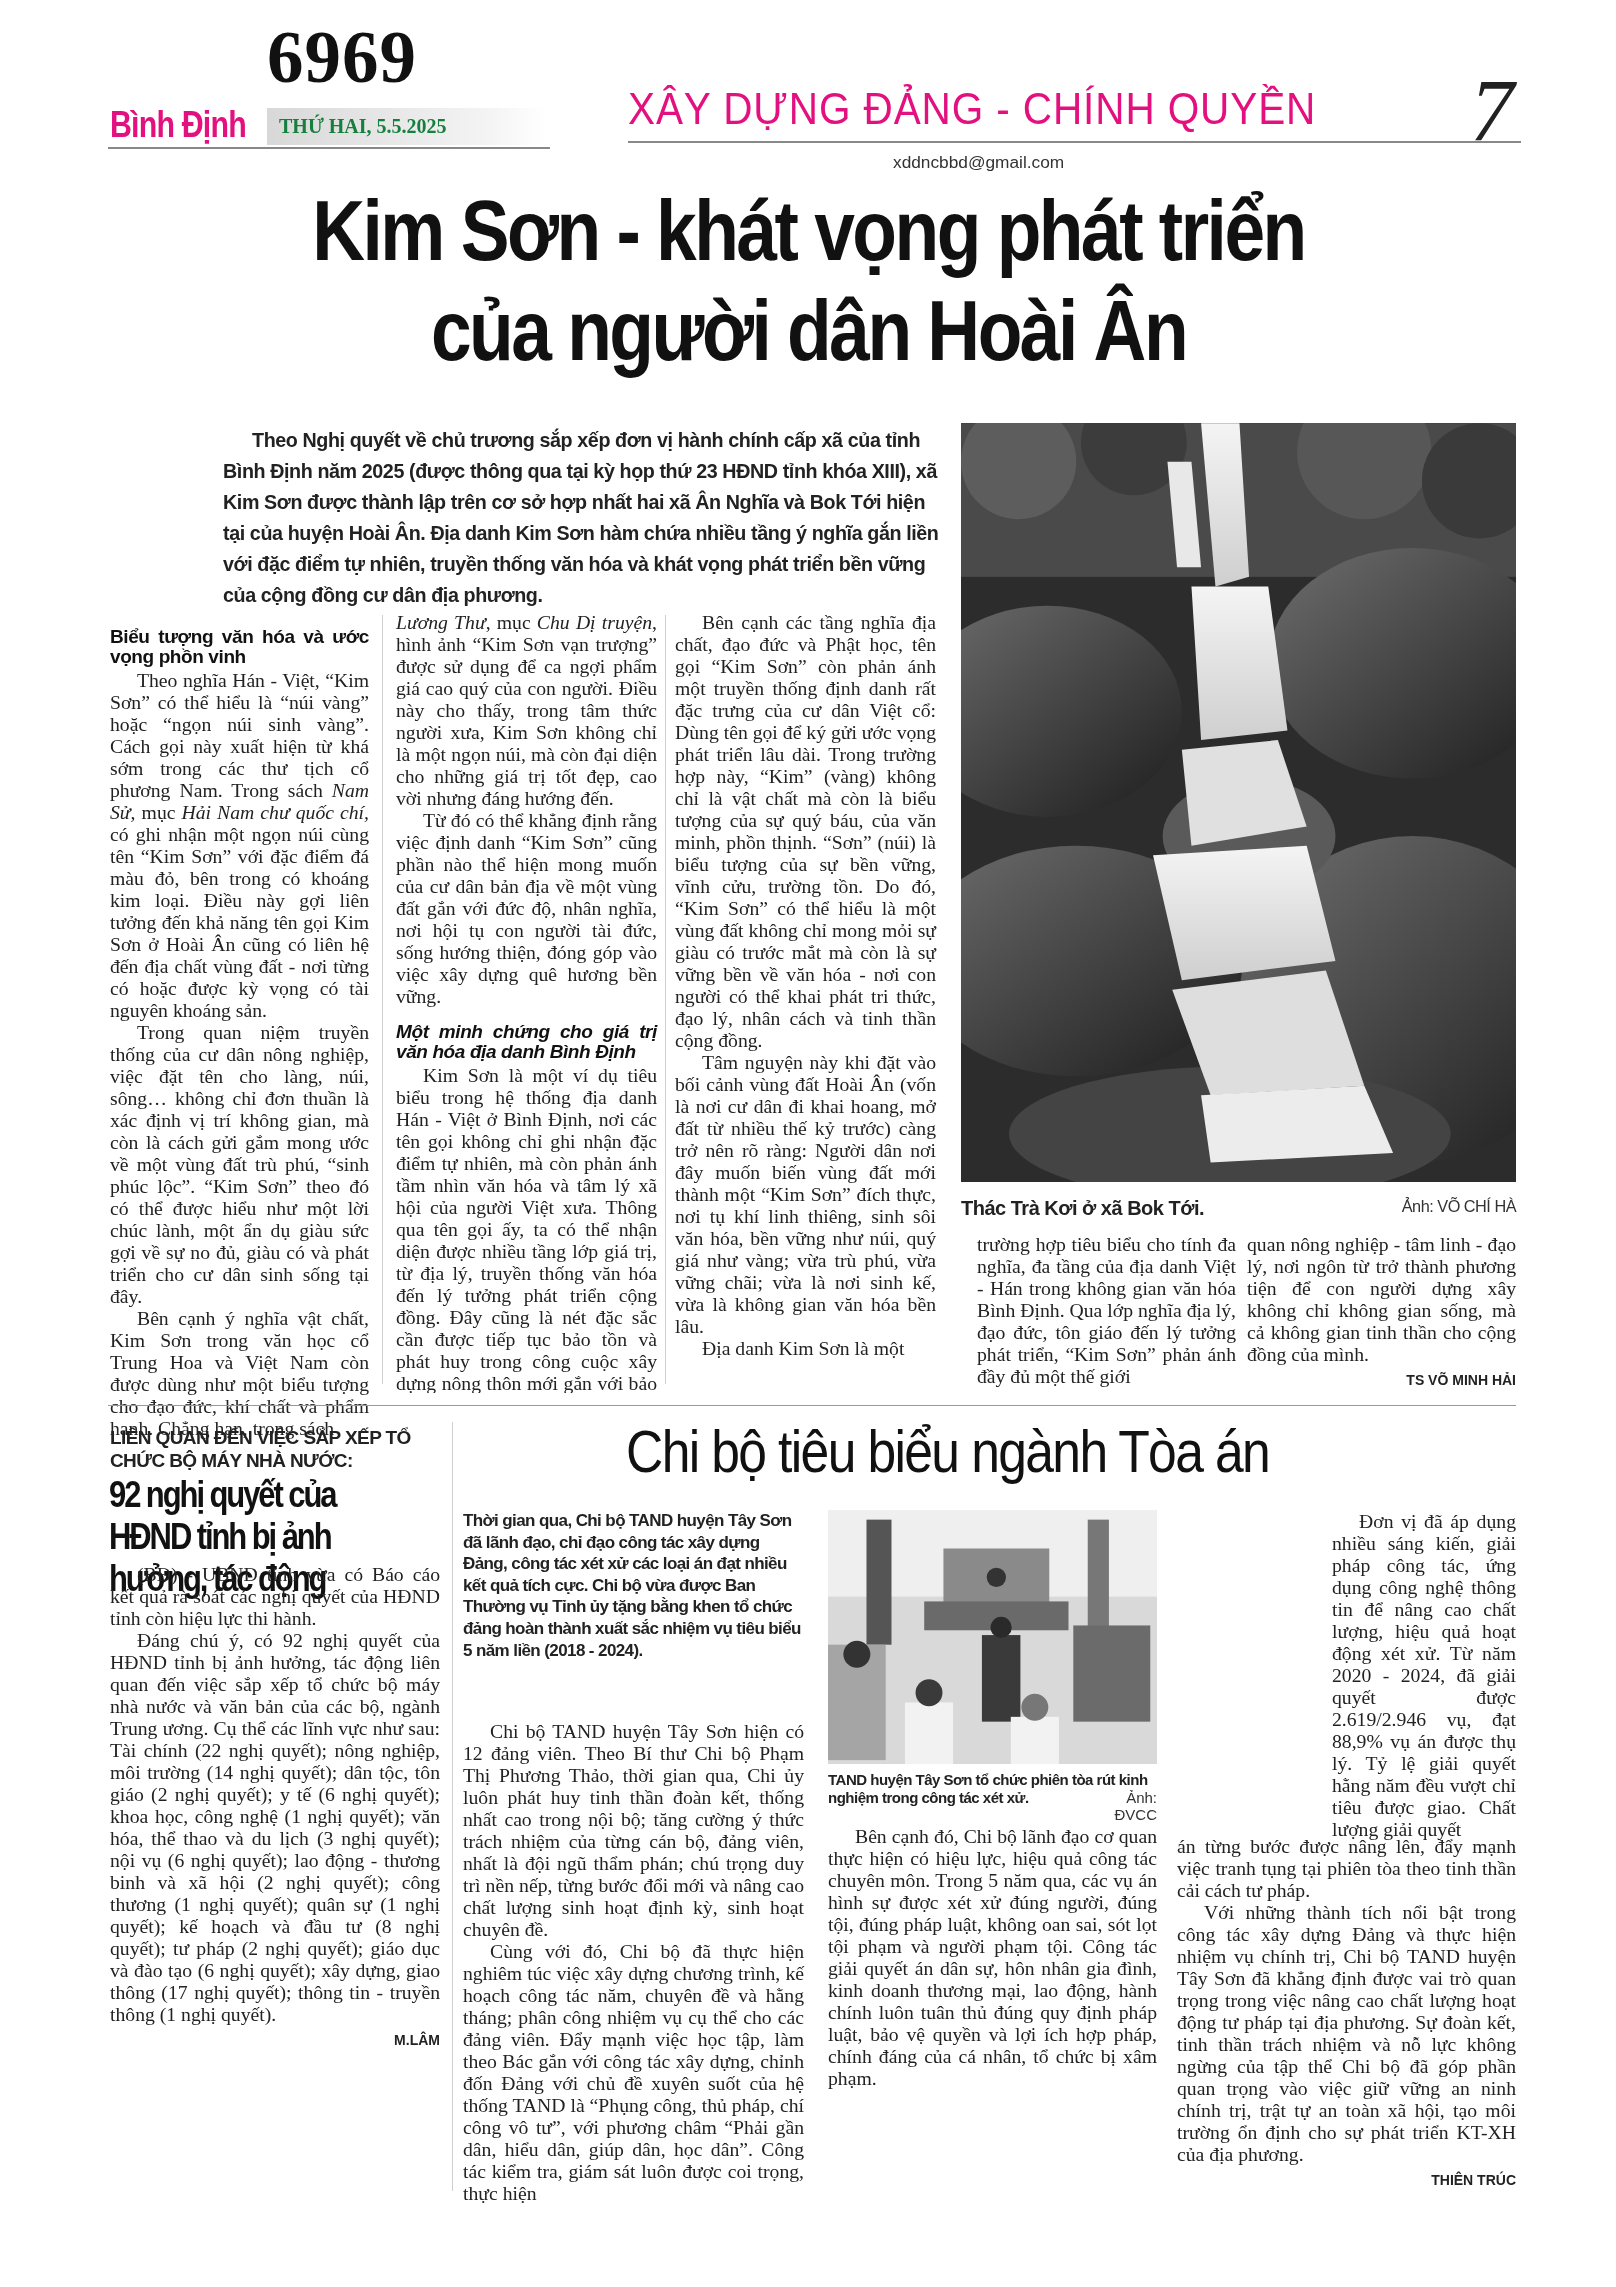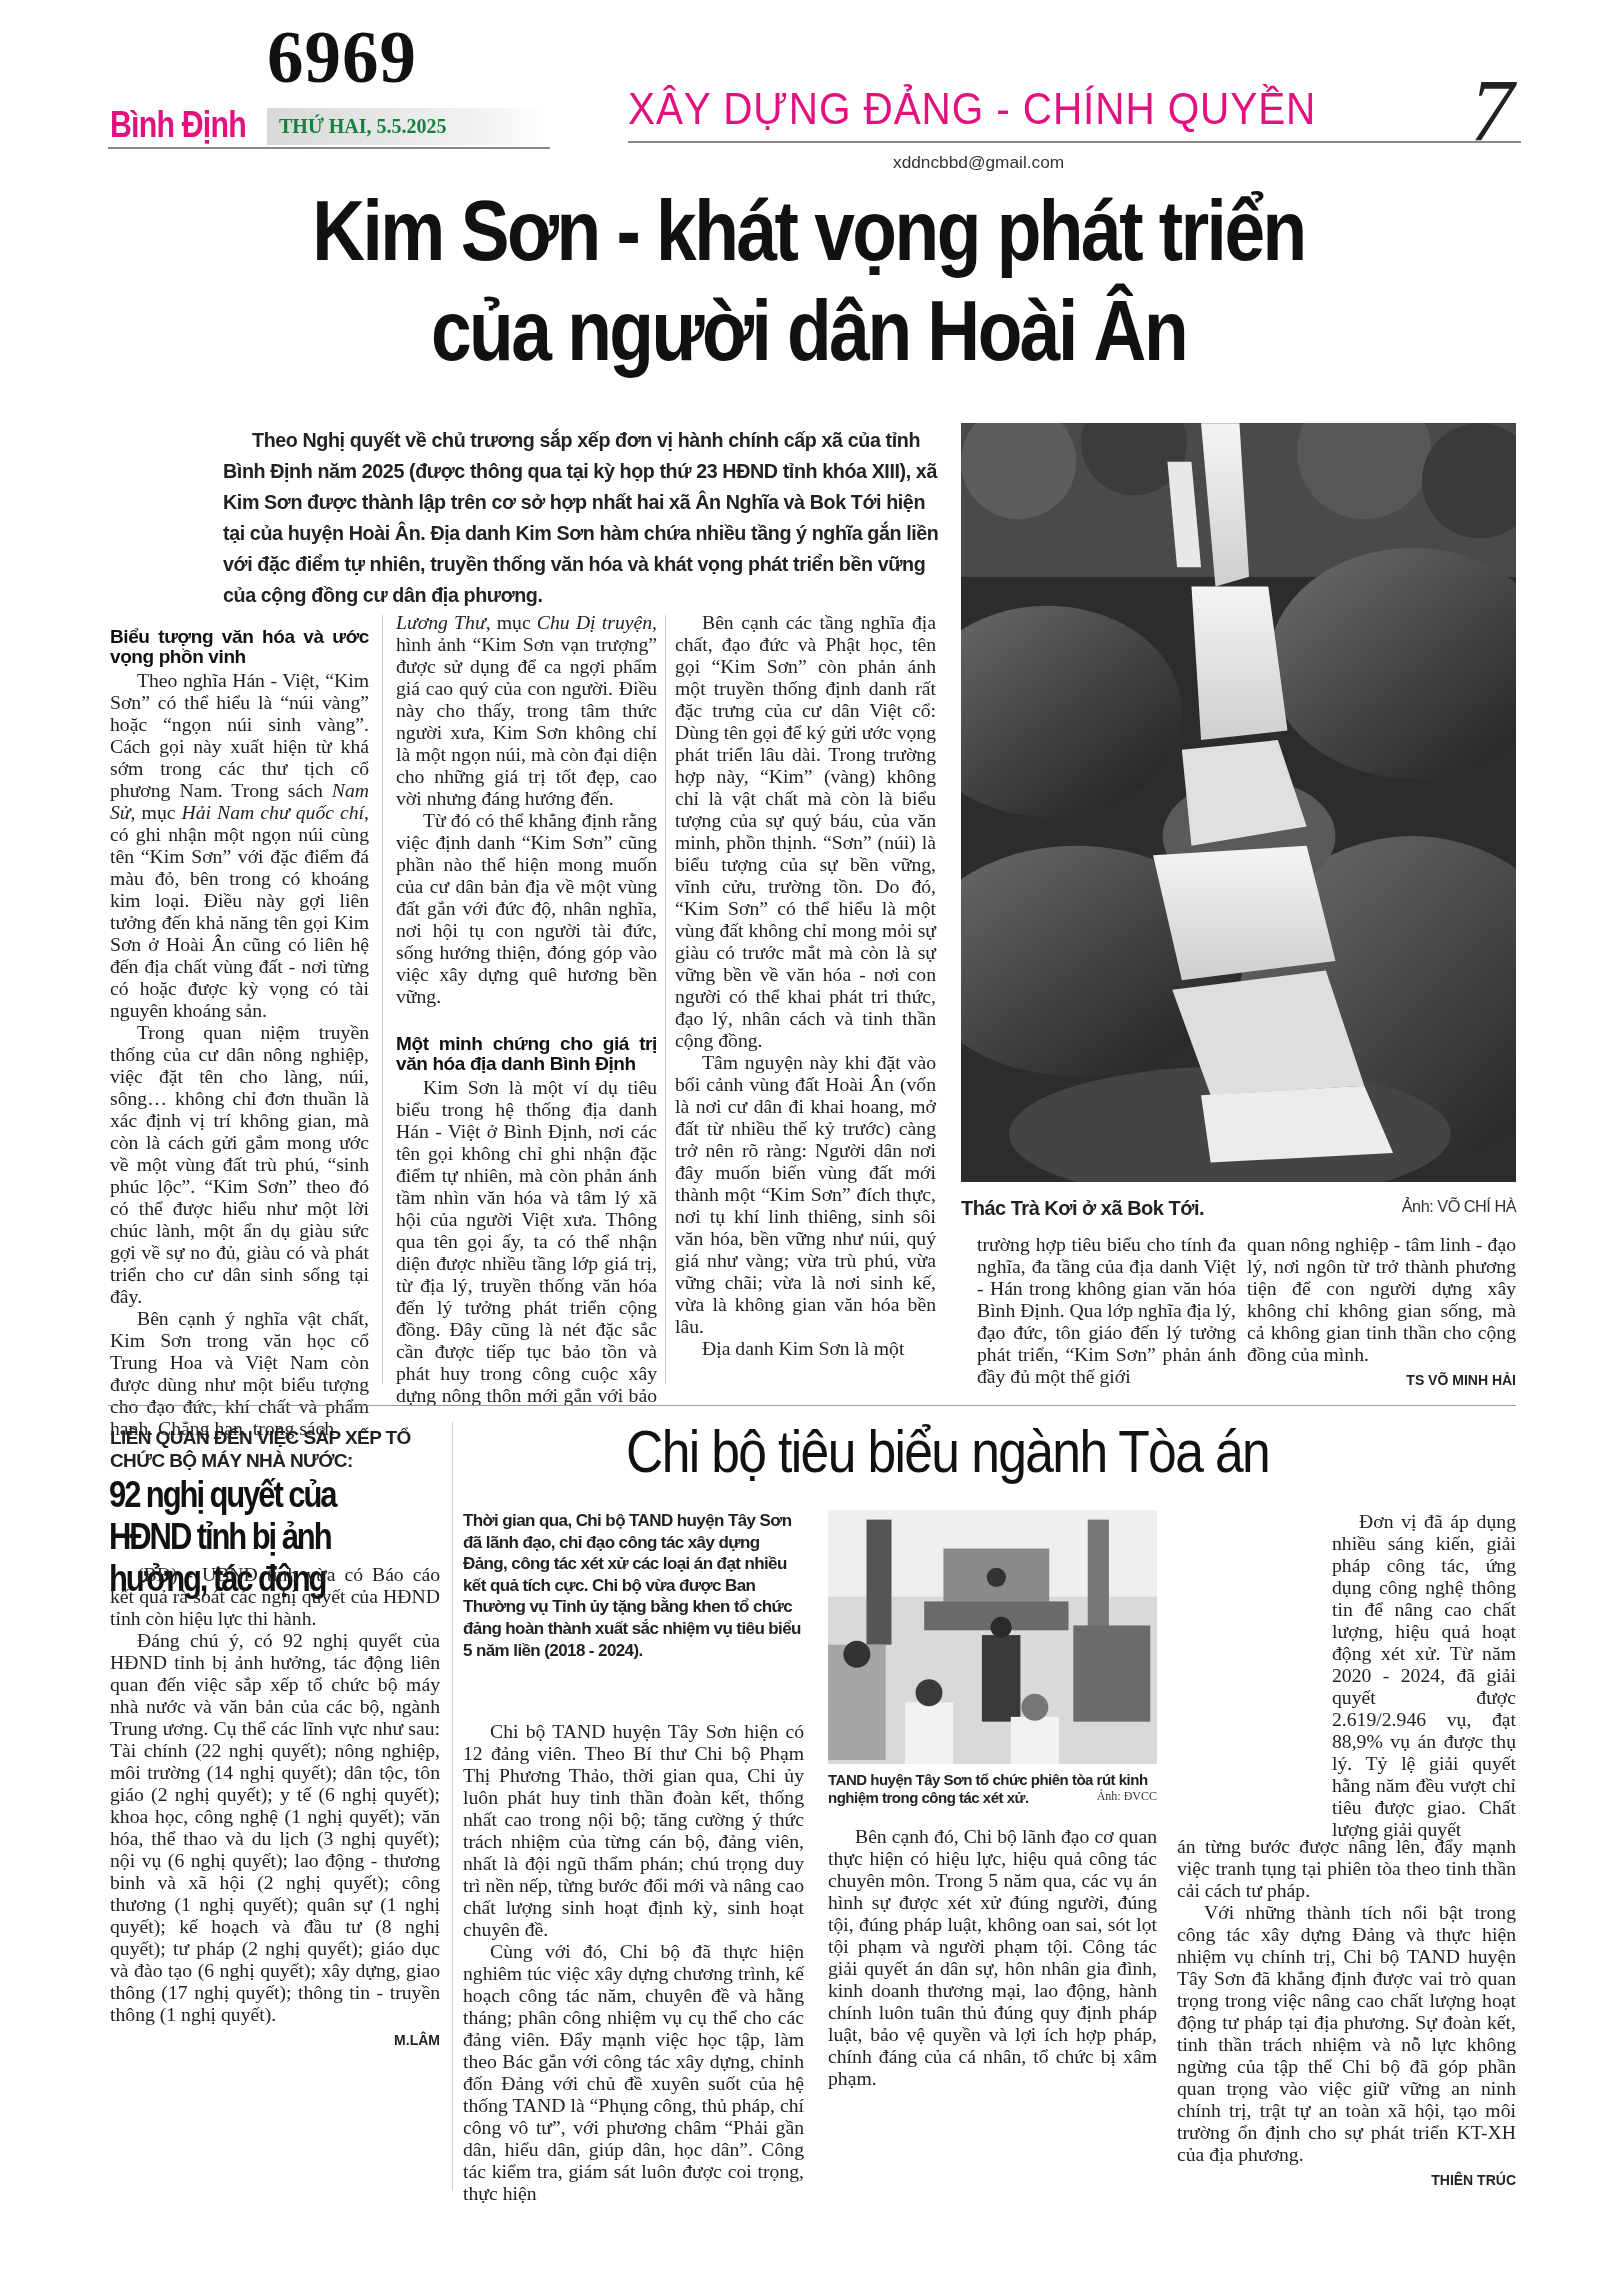--- a/index.html
+++ b/index.html
@@ -50,21 +50,21 @@
   
   #kicker { left: 110px; top: 1426px; width: 336px; font-family: "Liberation Sans", sans-serif; font-weight: bold; font-size: 19px; line-height: 23px; color: #222; letter-spacing: -0.6px; }
   #headline-92 { left: 109px; top: 1474px; width: 365px; font-family: "Liberation Sans", sans-serif; font-weight: bold; font-size: 36px; line-height: 42px; color: #111; letter-spacing: -2.4px; transform: scaleX(0.86); transform-origin: left top; }
   #col-92 { left: 110px; top: 1563px; width: 330px; }
 
   
   #chibo-headline { left: 626px; top: 1418px; font-family: "Liberation Sans", sans-serif; font-size: 60px; line-height: 67px; color: #111; letter-spacing: -1.9px; transform: scaleX(0.86); transform-origin: left top; white-space: nowrap; }
   #chibo-sapo { left: 463px; top: 1510px; width: 341px; font-family: "Liberation Sans", sans-serif; font-weight: bold; font-size: 17px; line-height: 21.6px; color: #222; letter-spacing: -0.6px; }
   #court-photo { left: 828px; top: 1510px; width: 329px; height: 254px; overflow: hidden; background: #aaa; }
   #court-caption { left: 828px; top: 1771px; width: 329px; font-family: "Liberation Sans", sans-serif; font-weight: bold; font-size: 15px; line-height: 18px; color: #222; letter-spacing: -0.5px; }
-  #court-credit { left: 1086px; top: 1789px; width: 71px; text-align: right; font-family: Liberation Serif, serif; font-size: 12px; color: #333; }
+  #court-credit { left: 1086px; top: 1789px; width: 71px; text-align: right; font-family: Liberation Sans, sans-serif; font-size: 15px; color: #333; }
   #col-cb1 { left: 463px; top: 1720px; width: 341px; }
   #col-cb2 { left: 828px; top: 1825px; width: 329px; }
   #col-cb3a { left: 1332px; top: 1510px; width: 184px; }
   #col-cb3b { left: 1177px; top: 1835px; width: 339px; }
 </style>
 </head>
 <body>
 
 <div class="abs" id="issue-no">6969</div>
 <div class="abs" id="date-bar"></div>
@@ -127,21 +127,21 @@
   <p><span>Theo nghĩa Hán - Việt, “Kim Sơn” có thể hiểu là “núi vàng” hoặc “ngọn núi sinh vàng”. Cách gọi này xuất hiện từ khá sớm trong các thư tịch cổ phương Nam. Trong sách </span><i>Nam Sử,</i><span> mục </span><i>Hải Nam chư quốc chí,</i><span> có ghi nhận một ngọn núi cùng tên “Kim Sơn” với đặc điểm đá màu đỏ, bên trong có khoáng kim loại. Điều này gợi liên tưởng đến khả năng tên gọi Kim Sơn ở Hoài Ân cũng có liên hệ đến địa chất vùng đất - nơi từng có hoặc được kỳ vọng có tài nguyên khoáng sản.</span></p>
   <p>Trong quan niệm truyền thống của cư dân nông nghiệp, việc đặt tên cho làng, núi, sông… không chỉ đơn thuần là xác định vị trí không gian, mà còn là cách gửi gắm mong ước về một vùng đất trù phú, “sinh phúc lộc”. “Kim Sơn” theo đó có thể được hiểu như một lời chúc lành, một ẩn dụ giàu sức gợi về sự no đủ, giàu có và phát triển cho cư dân sinh sống tại đây.</p>
   <p>Bên cạnh ý nghĩa vật chất, Kim Sơn trong văn học cổ Trung Hoa và Việt Nam còn được dùng như một biểu tượng cho đạo đức, khí chất và phẩm hạnh. Chẳng hạn, trong sách</p>
 </div>
 
 <div class="vrule" style="left:382px; top:615px; height:769px;"></div>
 
 <div class="col" id="col2">
   <p class="noindent"><i>Lương Thư</i><span>, mục </span><i>Chu Dị truyện</i><span>, hình ảnh “Kim Sơn vạn trượng” được sử dụng để ca ngợi phẩm giá cao quý của con người. Điều này cho thấy, trong tâm thức người xưa, Kim Sơn không chỉ là một ngọn núi, mà còn đại diện cho những giá trị tốt đẹp, cao vời nhưng đáng hướng đến.</span></p>
   <p>Từ đó có thể khẳng định rằng việc định danh “Kim Sơn” cũng phần nào thể hiện mong muốn của cư dân bản địa về một vùng đất gắn với đức độ, nhân nghĩa, nơi hội tụ con người tài đức, sống hướng thiện, đóng góp vào việc xây dựng quê hương bền vững.</p>
-  <div class="subhead" style="margin-top:27px;">Một minh chứng cho giá trị văn hóa địa danh Bình Định</div>
+  <div class="subhead" style="margin-top:15px;font-style:italic;">Một minh chứng cho giá trị văn hóa địa danh Bình Định</div>
   <p style="max-height:329px; overflow:hidden;">Kim Sơn là một ví dụ tiêu biểu trong hệ thống địa danh Hán - Việt ở Bình Định, nơi các tên gọi không chỉ ghi nhận đặc điểm tự nhiên, mà còn phản ánh tầm nhìn văn hóa và tâm lý xã hội của người Việt xưa. Thông qua tên gọi ấy, ta có thể nhận diện được nhiều tầng lớp giá trị, từ địa lý, truyền thống văn hóa đến lý tưởng phát triển cộng đồng. Đây cũng là nét đặc sắc cần được tiếp tục bảo tồn và phát huy trong công cuộc xây dựng nông thôn mới gắn với bảo tồn giá trị bản sắc văn hóa địa phương hiện nay.</p>
 </div>
 
 <div class="vrule" style="left:665px; top:615px; height:769px;"></div>
 
 <div class="col" id="col3">
   <p>Bên cạnh các tầng nghĩa địa chất, đạo đức và Phật học, tên gọi “Kim Sơn” còn phản ánh một truyền thống định danh rất đặc trưng của cư dân Việt cổ: Dùng tên gọi để ký gửi ước vọng phát triển lâu dài. Trong trường hợp này, “Kim” (vàng) không chỉ là vật chất mà còn là biểu tượng của sự quý báu, của văn minh, phồn thịnh. “Sơn” (núi) là biểu tượng của sự bền vững, vĩnh cửu, trường tồn. Do đó, “Kim Sơn” có thể hiểu là một vùng đất không chỉ mong mỏi sự giàu có trước mắt mà còn là sự vững bền về văn hóa - nơi con người có thể khai phát tri thức, đạo lý, nhân cách và tinh thần cộng đồng.</p>
   <p>Tâm nguyện này khi đặt vào bối cảnh vùng đất Hoài Ân (vốn là nơi cư dân đi khai hoang, mở đất từ nhiều thế kỷ trước) càng trở nên rõ ràng: Người dân nơi đây muốn biến vùng đất mới thành một “Kim Sơn” đích thực, nơi tụ khí linh thiêng, sinh sôi văn hóa, bền vững như núi, quý giá như vàng; vừa trù phú, vừa vững chãi; vừa là nơi sinh kế, vừa là không gian văn hóa bền lâu.</p>
   <p>Địa danh Kim Sơn là một</p>
 </div>

